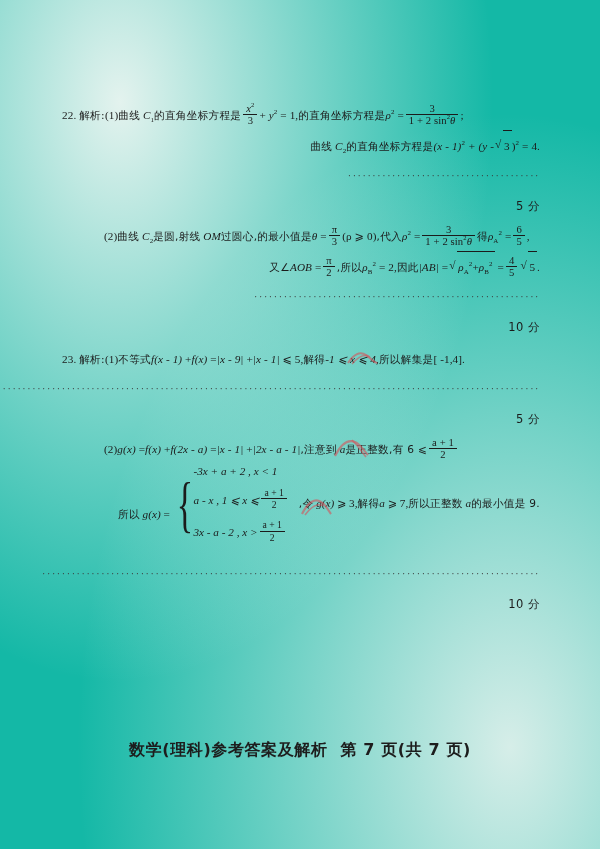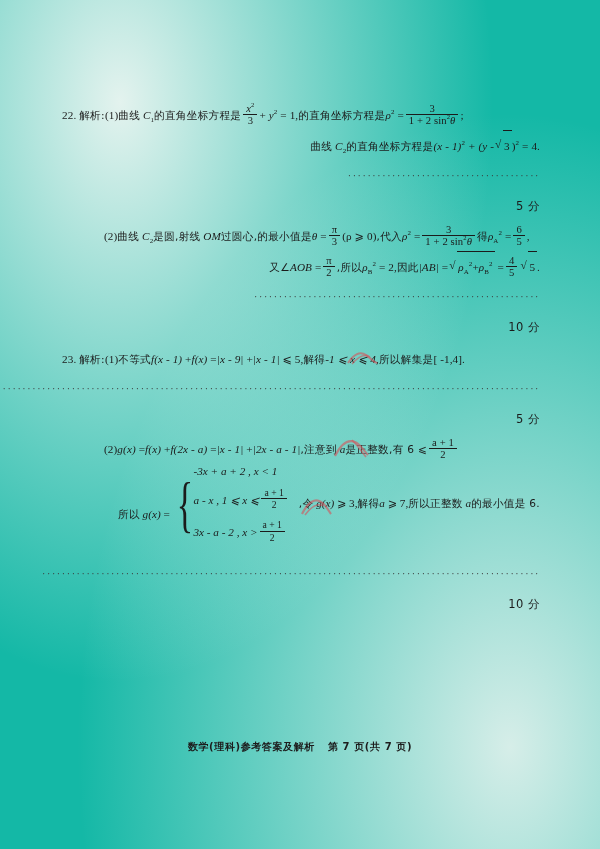--- a/index.html
+++ b/index.html
@@ -164,21 +164,21 @@
 
   
   .footer {
     position: absolute;
     left: 0;
     right: 0;
     top: 740px;
     text-align: center;
     color: #1d1d1d;
     font-family: "DejaVu Sans", "Liberation Sans", sans-serif;
-    font-size: 10px;
+    font-size: 16px;
     letter-spacing: 0.6px;
     font-weight: bold;
   }
   .footer .gap { display: inline-block; width: 13px; }
 </style>
 </head>
 <body>
 
 <div class="page">
   <div class="paper-tint"></div>
@@ -277,21 +277,21 @@
         </span>
         <span class="case">
           <span class="it">3x - a - 2 , x &gt;</span><span class="frac sm"><span class="n">a + 1</span><span class="d">2</span></span>
         </span>
       </span>
       <span class="piece-tail">
         <span class="cn">,令</span>
         <span class="it">g(x)</span>
         <span>⩾ 3,</span><span class="cn">解得</span><span class="it">a</span>
         <span>⩾ 7,</span><span class="cn">所以正整数</span>
-        <span class="it">a</span><span class="cn">的最小值是 6.</span>
+        <span class="it">a</span><span class="cn">的最小值是 9.</span>
       </span>
       <span class="annot" style="left:238px; top:30px;">
         <svg width="40" height="22" viewBox="0 0 40 22">
           <path d="M2,18 C8,6 15,2 21,6 C26,9 28,14 31,18" stroke-width="2.2"></path>
           <path d="M5,19 C11,11 17,6 23,10" stroke-width="1.5" opacity="0.45"></path>
         </svg>
       </span>
     </div>
 
     <div class="line indent dotrow" style="margin-top:16px;">

